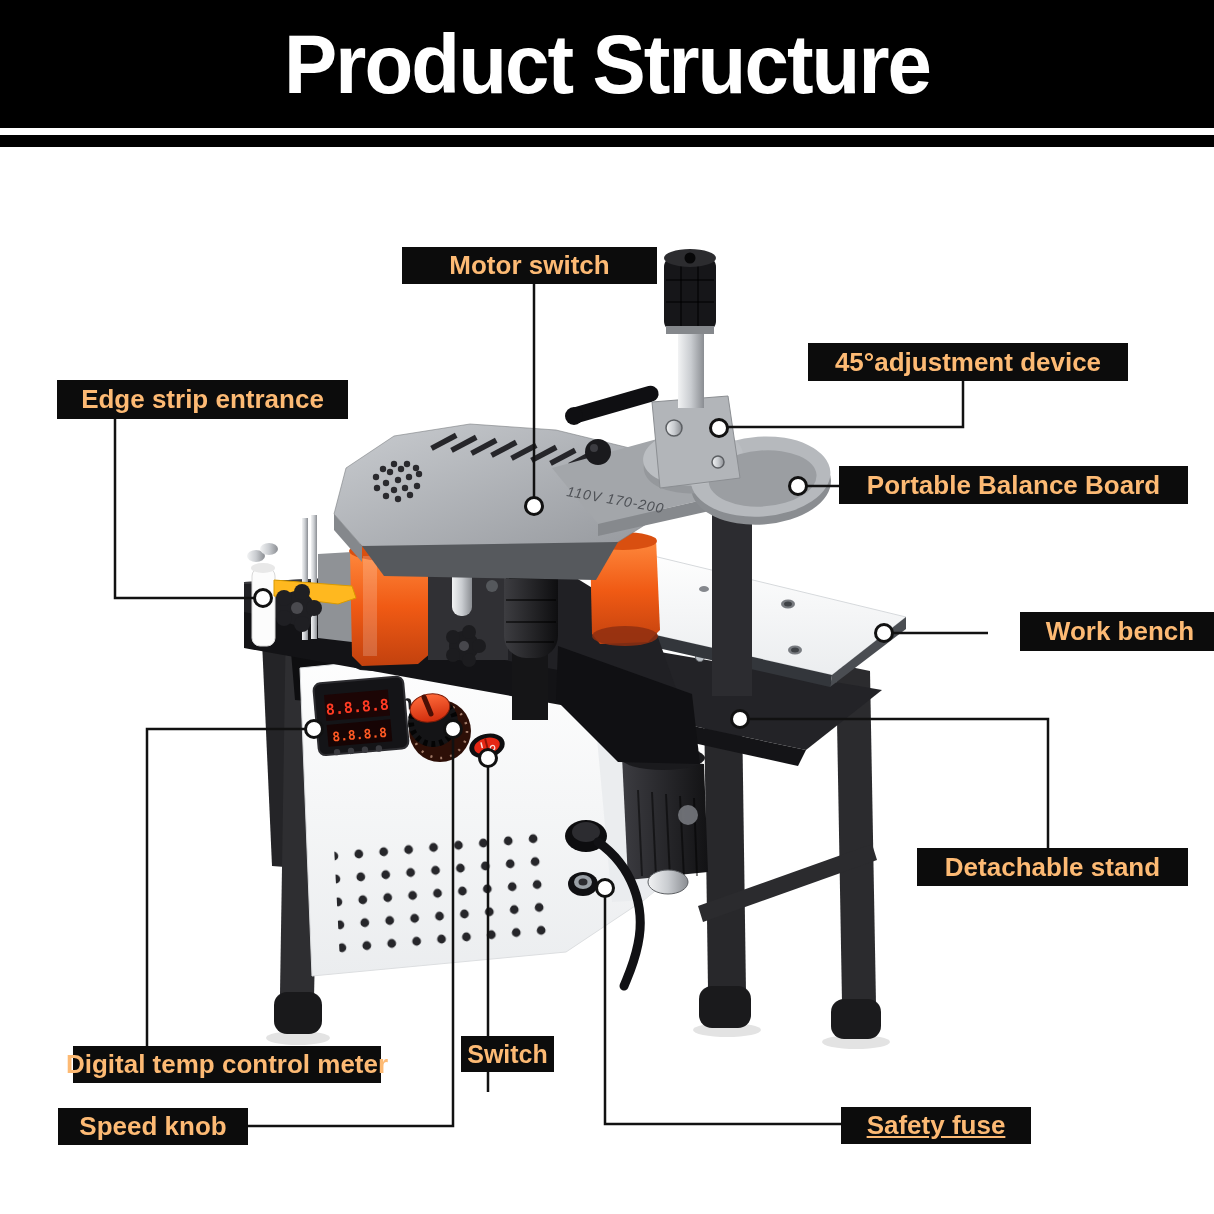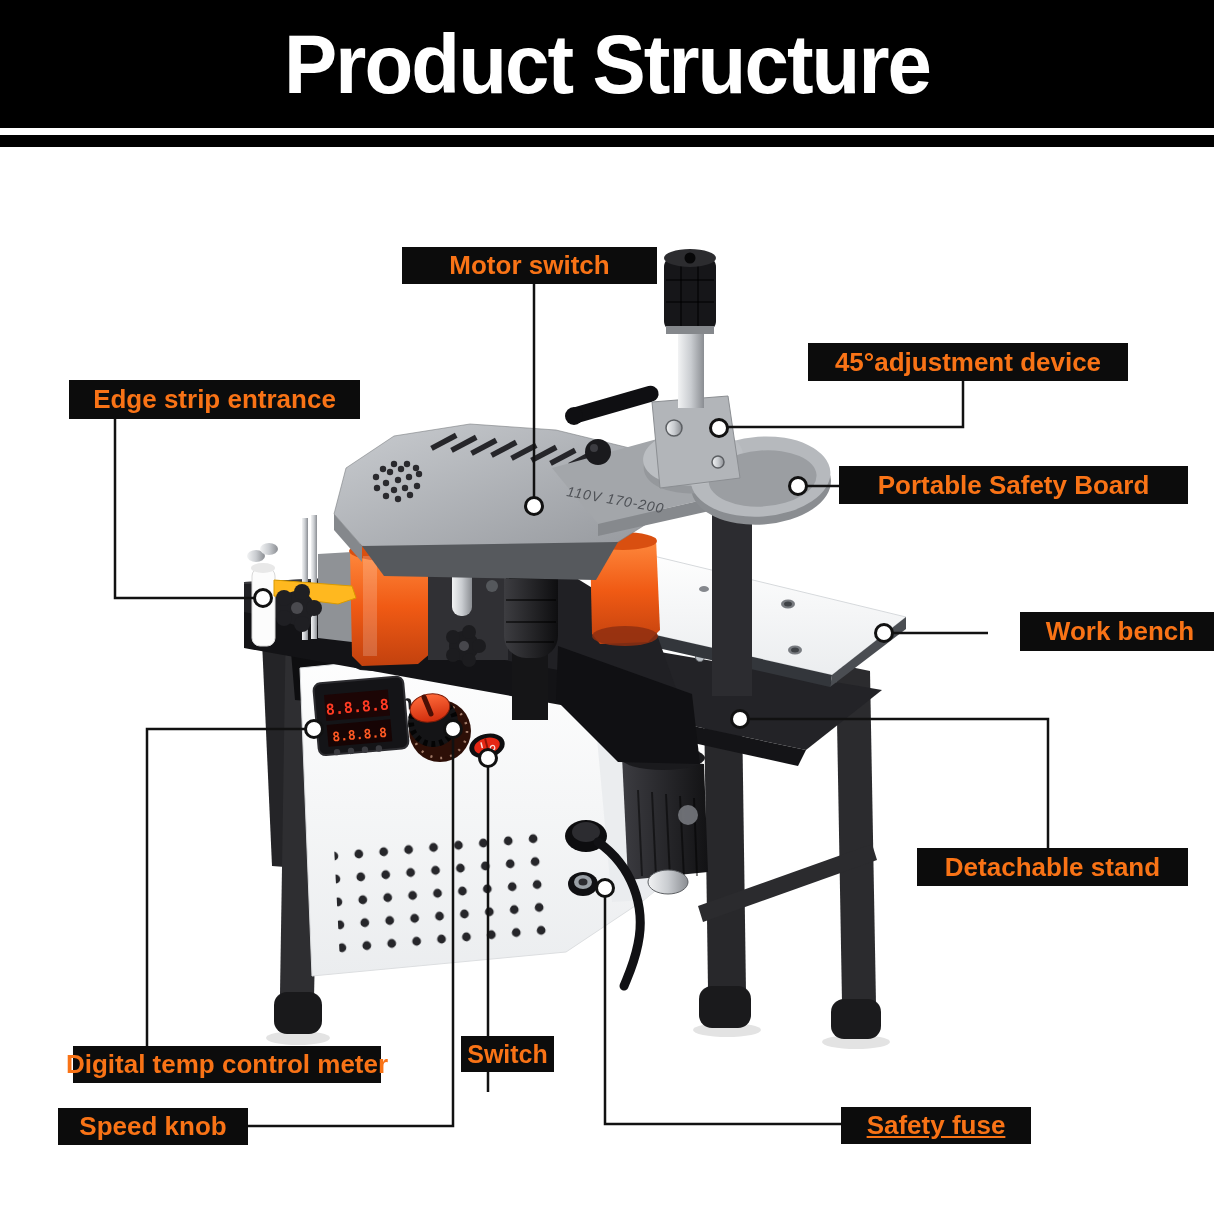--- a/index.html
+++ b/index.html
@@ -5,21 +5,21 @@
   html,body{margin:0;padding:0;background:#fff;}
   .canvas{position:relative;width:1214px;height:1214px;background:#fff;overflow:hidden;
           font-family:"Liberation Sans",sans-serif;padding-left:30px;}
   .header{position:absolute;top:0;left:0;width:1214px;height:128px;background:#000;
           display:flex;align-items:center;justify-content:center;}
   .header-title{color:#fff;font-size:84px;font-weight:700;letter-spacing:-2px;
                 transform:scaleX(.95);white-space:nowrap;}
   .stripe{position:absolute;left:0;width:1214px;background:#000;}
   .stripe-thin{top:135px;height:12px;}
   .art{position:absolute;top:0;left:0;width:1214px;height:1214px;}
-  .callout{position:absolute;background:#0c0c0c;color:#f97316;font-weight:700;font-size:26px;
+  .callout{position:absolute;background:#0c0c0c;color:#fdba74;font-weight:700;font-size:26px;
            display:flex;align-items:center;justify-content:center;white-space:nowrap;z-index:3;}
 </style>
 </head>
 <body>
 
 <div class="canvas">
 
   <div class="header">
     <div class="header-title">Product Structure</div>
   </div>
@@ -340,22 +340,22 @@
       <circle cx="740" cy="719" r="8.5"></circle>
       <circle cx="314" cy="729" r="8.5"></circle>
       <circle cx="453" cy="729" r="8.5"></circle>
       <circle cx="488" cy="758" r="8.5"></circle>
       <circle cx="605" cy="888" r="8.5"></circle>
     </g>
   </svg>
 
   <div class="callout" style="left:402px;top:247px;width:255px;height:37px;">Motor switch</div>
   <div class="callout" style="left:808px;top:343px;width:320px;height:38px;">45°adjustment device</div>
-  <div class="callout" style="left:57px;top:380px;width:291px;height:39px;margin-left:12px;">Edge strip entrance</div>
-  <div class="callout" style="left:839px;top:466px;width:349px;height:38px;">Portable Safety Board</div>
+  <div class="callout" style="left:57px;top:380px;width:291px;height:39px;">Edge strip entrance</div>
+  <div class="callout" style="left:839px;top:466px;width:349px;height:38px;">Portable Balance Board</div>
   <div class="callout" style="left:1020px;top:612px;width:200px;height:39px;">Work bench</div>
   <div class="callout" style="left:917px;top:848px;width:271px;height:38px;">Detachable stand</div>
   <div class="callout" style="left:73px;top:1046px;width:308px;height:37px;">Digital temp control meter</div>
   <div class="callout" style="left:58px;top:1108px;width:190px;height:37px;">Speed knob</div>
   <div class="callout" style="left:461px;top:1036px;width:93px;height:36px;font-size:25px;">Switch</div>
   <div class="callout" style="left:841px;top:1107px;width:190px;height:37px;text-decoration:underline;">Safety fuse</div>
 
 </div>
 
 </body></html>

